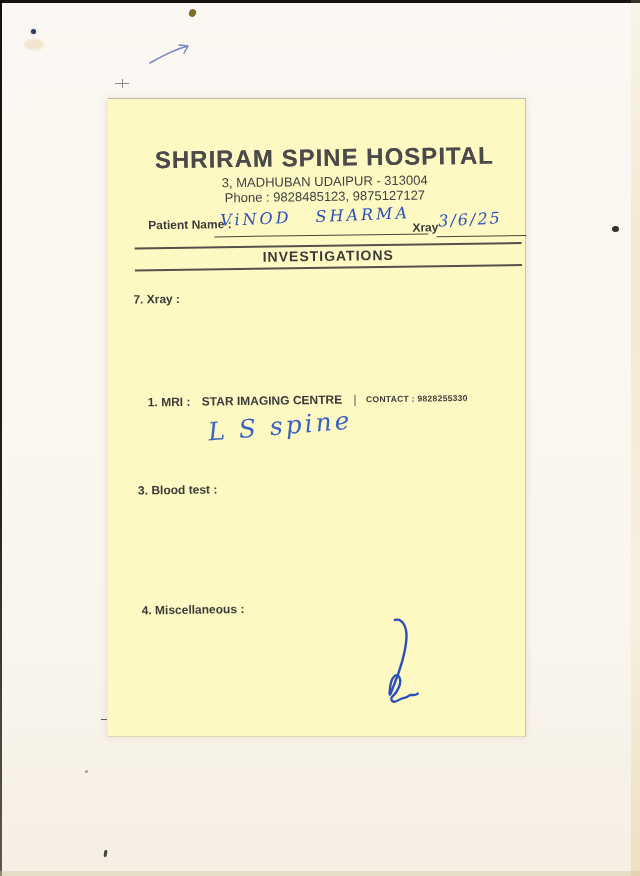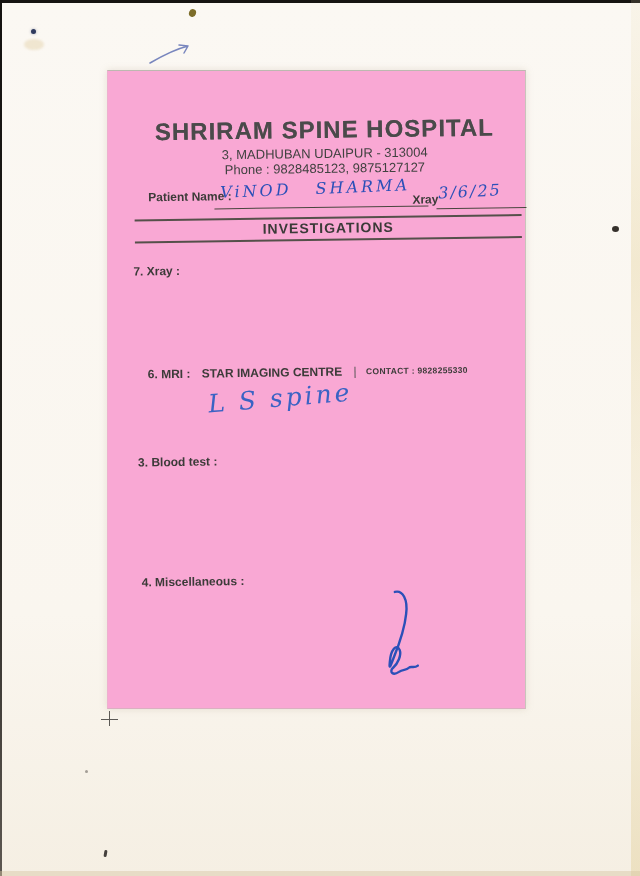--- a/index.html
+++ b/index.html
@@ -13,22 +13,22 @@
   
   .edge-top{position:absolute;top:0;left:0;right:0;height:3px;background:#161412;}
   .edge-left{position:absolute;top:0;left:0;width:2px;height:100%;
     background:linear-gradient(180deg,#141210 0%,#22201c 55%,rgba(55,50,45,.8) 100%);}
   .edge-right-tint{position:absolute;top:0;right:0;width:9px;height:100%;
     background:linear-gradient(180deg,rgba(236,222,178,.15),rgba(233,216,168,.45) 30%,rgba(236,224,185,.25) 70%,rgba(228,210,160,.5));}
   .edge-bottom-tint{position:absolute;bottom:0;left:0;right:0;height:5px;background:rgba(214,198,162,.45);}
 
   
   .paper{
-    position:absolute;left:107px;top:70px;width:417px;height:637px;
-    background:#f9a8d4;
+    position:absolute;left:107px;top:98px;width:417px;height:637px;
+    background:#fef9c3;
     border-top:1px solid #bdb8b0;
     border-right:1px solid #c9c4bb;
     border-bottom:1px solid rgba(190,185,175,.5);
     border-left:1px solid rgba(205,200,192,.25);
     box-shadow:0 0 7px rgba(175,162,138,.28);
   }
   .sheet-content{position:absolute;inset:0;transform:rotate(-0.8deg);transform-origin:50% 50%;color:#3f3e3c;}
 
   .hosp-name{position:absolute;top:45px;left:0;right:0;margin-left:23px;text-align:center;
     font-size:24px;font-weight:bold;letter-spacing:1px;color:#4a4a4a;
@@ -133,21 +133,21 @@
       <span class="hand date-value">3/6/25</span>
       <div class="uline uline-date"></div>
 
       <div class="rule rule-1"></div>
       <div class="section-title">INVESTIGATIONS</div>
       <div class="rule rule-2"></div>
 
       <div class="item item-xray">7. Xray :</div>
 
       <div class="item item-mri">
-        <span>6. MRI :</span>
+        <span>1. MRI :</span>
         <span class="mri-facility">STAR IMAGING CENTRE</span>
         <span class="mri-sep">|</span>
         <span class="mri-contact">CONTACT : 9828255330</span>
       </div>
 
       <span class="hand mri-handwriting">L S spine</span>
 
       <div class="item item-blood">3. Blood test :</div>
 
       <div class="item item-misc">4. Miscellaneous :</div>

